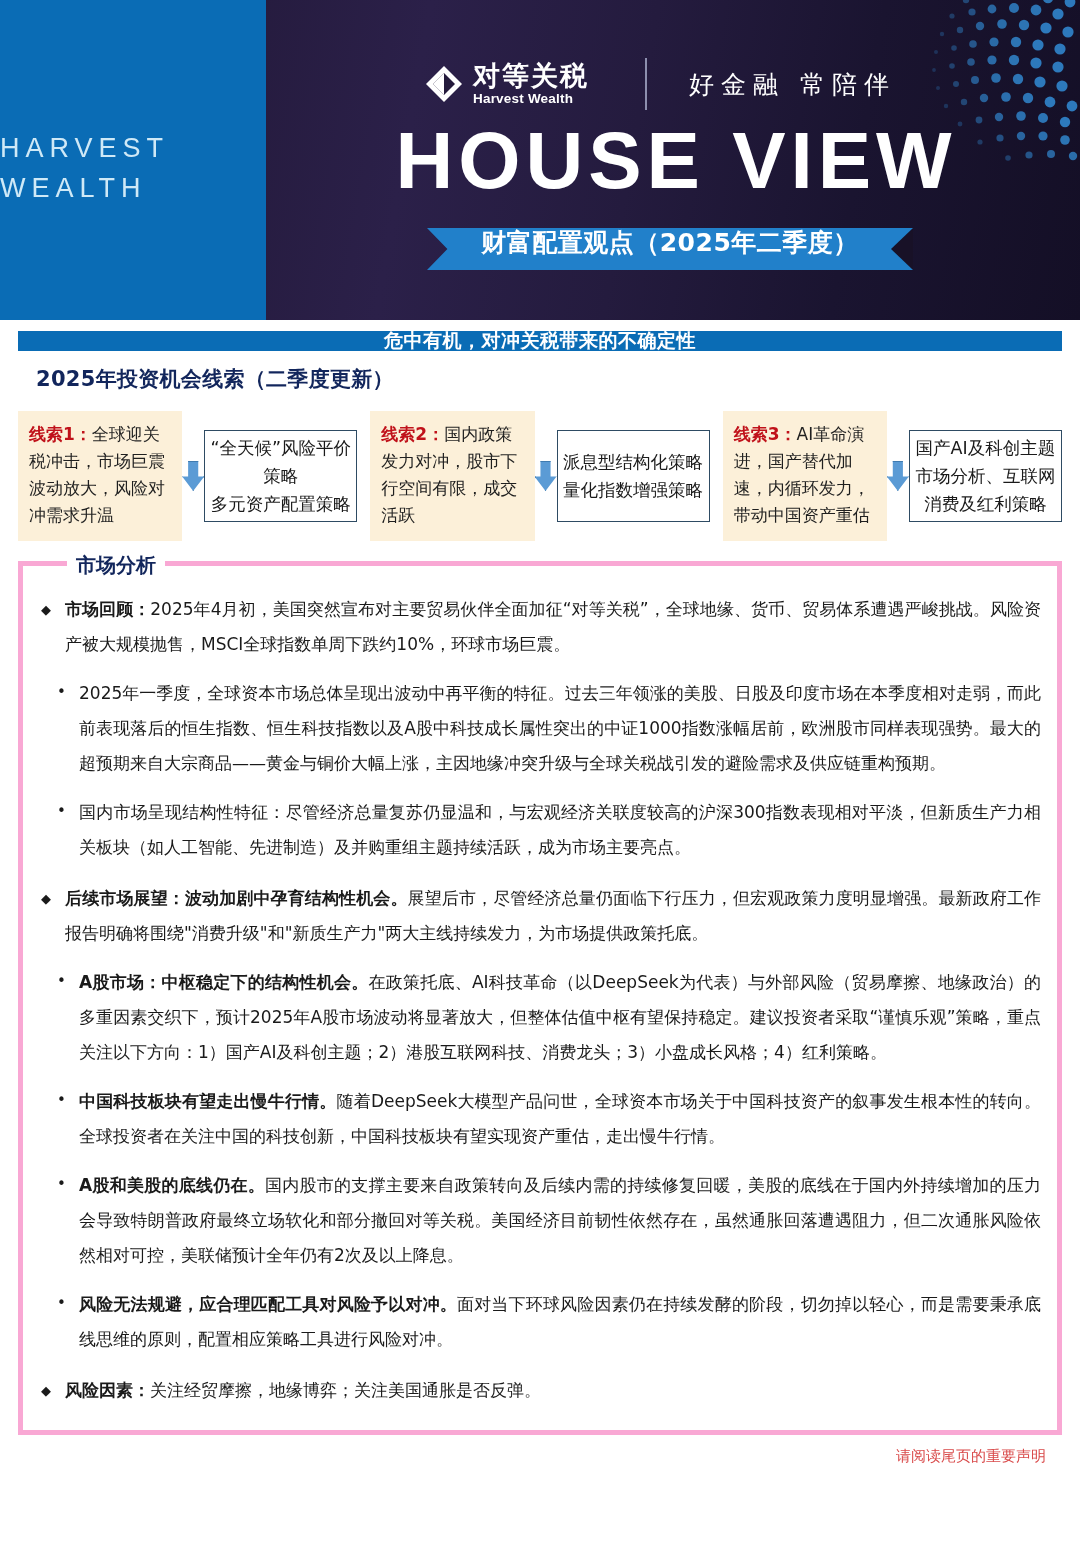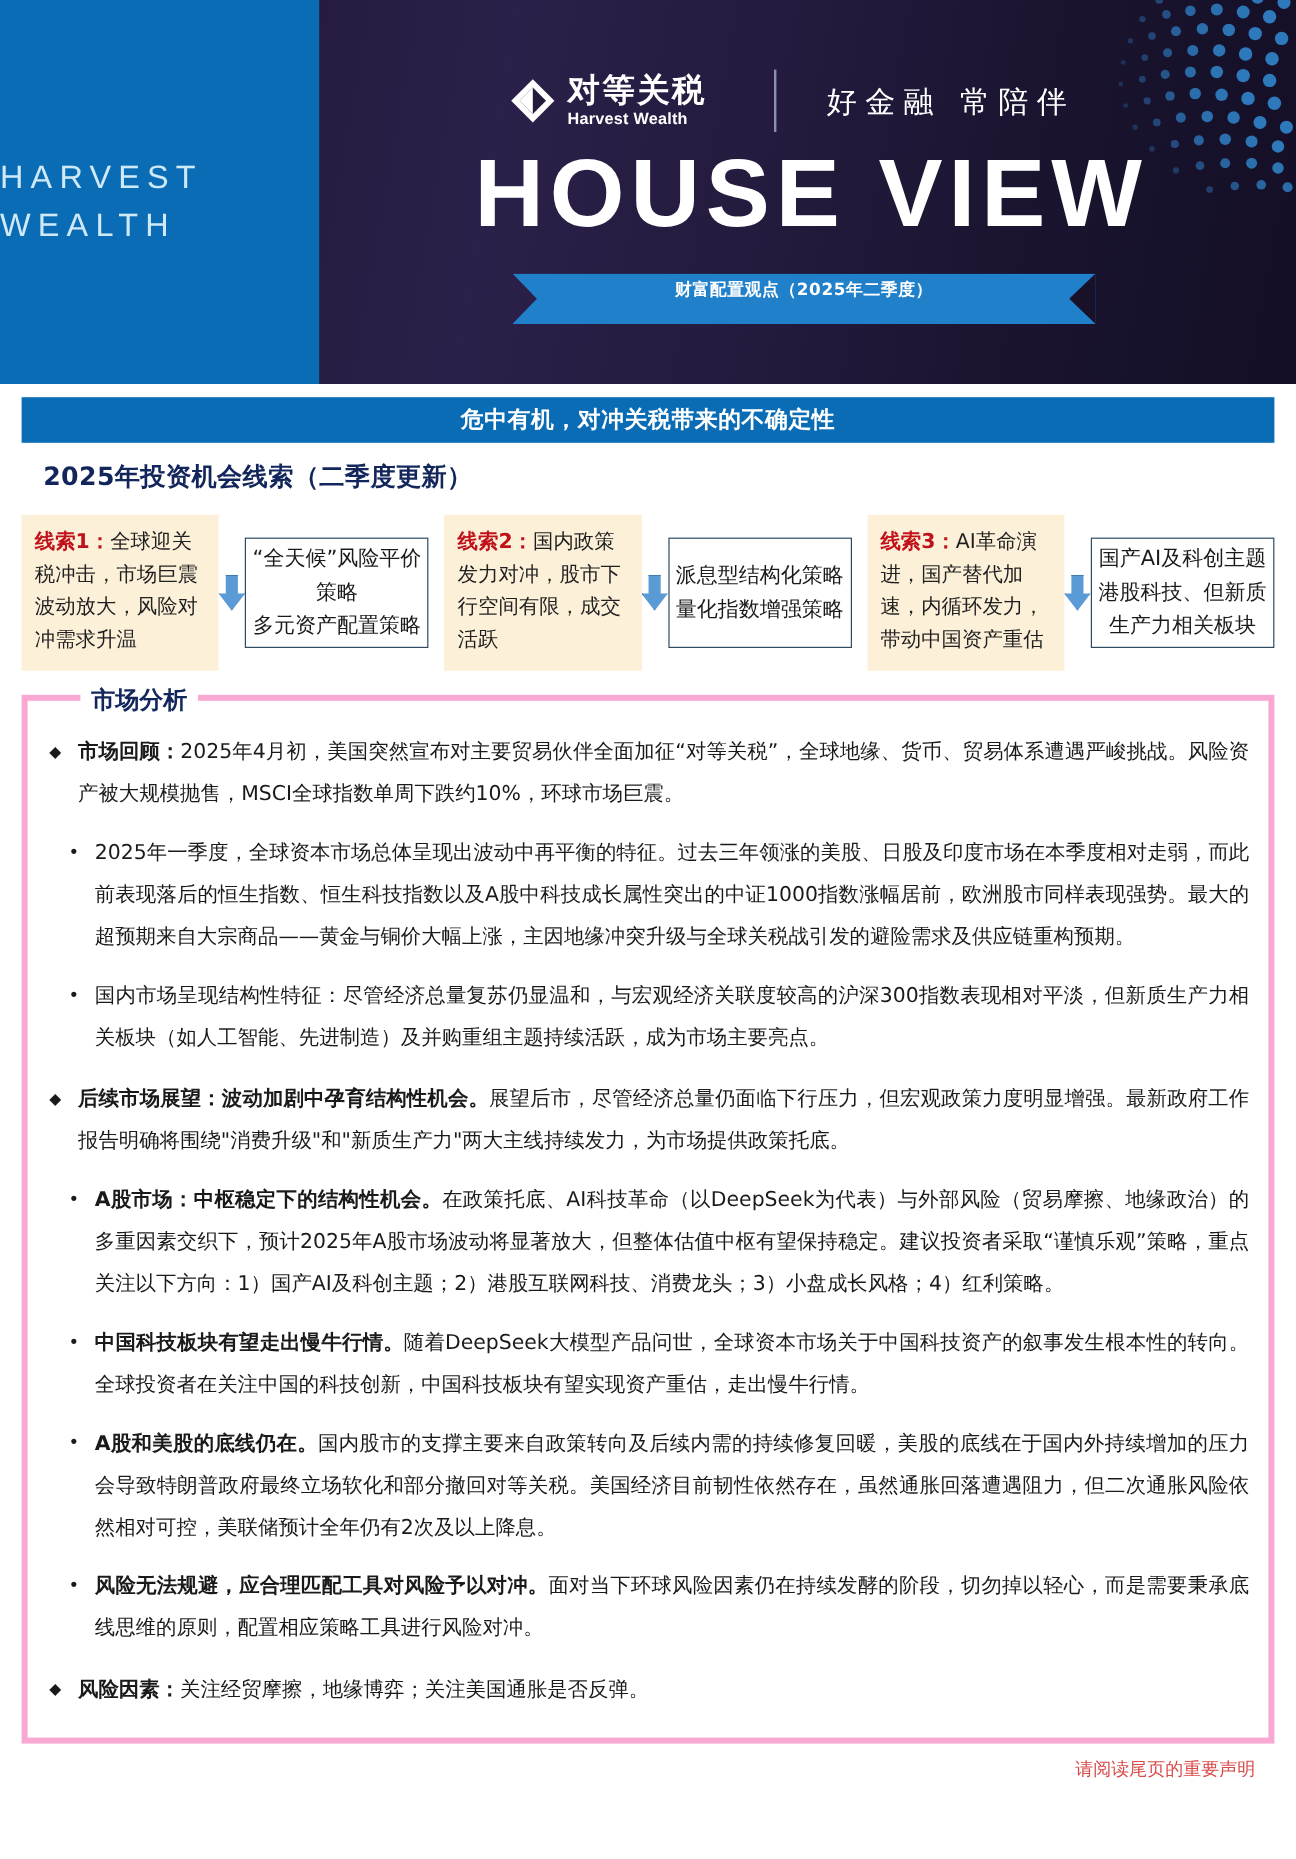--- a/index.html
+++ b/index.html
@@ -86,36 +86,36 @@
     z-index: 4;
     clip-path: polygon(0 0, 100% 0, 100% 100%, 0 100%, 4.2% 50%);
     display: flex; align-items: center; justify-content: center;
   }
   .ribbon-inner {
     position: absolute;
     left: 427px; top: 228px;
     width: 486px; height: 28px;
     z-index: 5;
     display: flex; align-items: center; justify-content: center;
-    color: #ffffff; font-size: 14px; font-weight: 700; letter-spacing: 0.5px;
+    color: #ffffff; font-size: 25px; font-weight: 700; letter-spacing: 0.5px;
     font-family: "DejaVu Sans", sans-serif;
   }
   .ribbon-notch-r {
     position: absolute; z-index: 6;
     right: 0; top: 0; width: 22px; height: 42px;
     background: #181127;
     clip-path: polygon(100% 0, 100% 100%, 0 50%);
   }
 
   
   .body-wrap { position: relative; padding: 0 18px; }
 
   .blue-banner {
     margin-top: 11px;
-    height: 38px;
+    height: 20px;
     background: #0a6cb5;
     color: #fff;
     display: flex; align-items: center; justify-content: center;
     font-size: 19px; font-weight: 700; letter-spacing: 0.5px;
     font-family: "DejaVu Sans", sans-serif;
   }
 
   .sec-title {
     margin-top: 14px;
     margin-left: 18px;
@@ -380,21 +380,21 @@
           <p>
             <span class="clue-lbl">线索3：</span><span class="clue-txt">AI革命演进，国产替代加速，内循环发力，带动中国资产重估</span>
           </p>
         </div>
         <div class="arrow-wrap">
           <div class="arrow"></div>
         </div>
         <div class="strat-box">
           <div>
             <div>国产AI及科创主题</div>
-            <div>港股科技、但新质生产力相关板块</div>
+            <div>市场分析、互联网消费及红利策略</div>
           </div>
         </div>
       </div>
 
     </div>
 
     <div class="analysis">
       <div class="analysis-legend">市场分析</div>
 
       <div class="bullet-l1">

